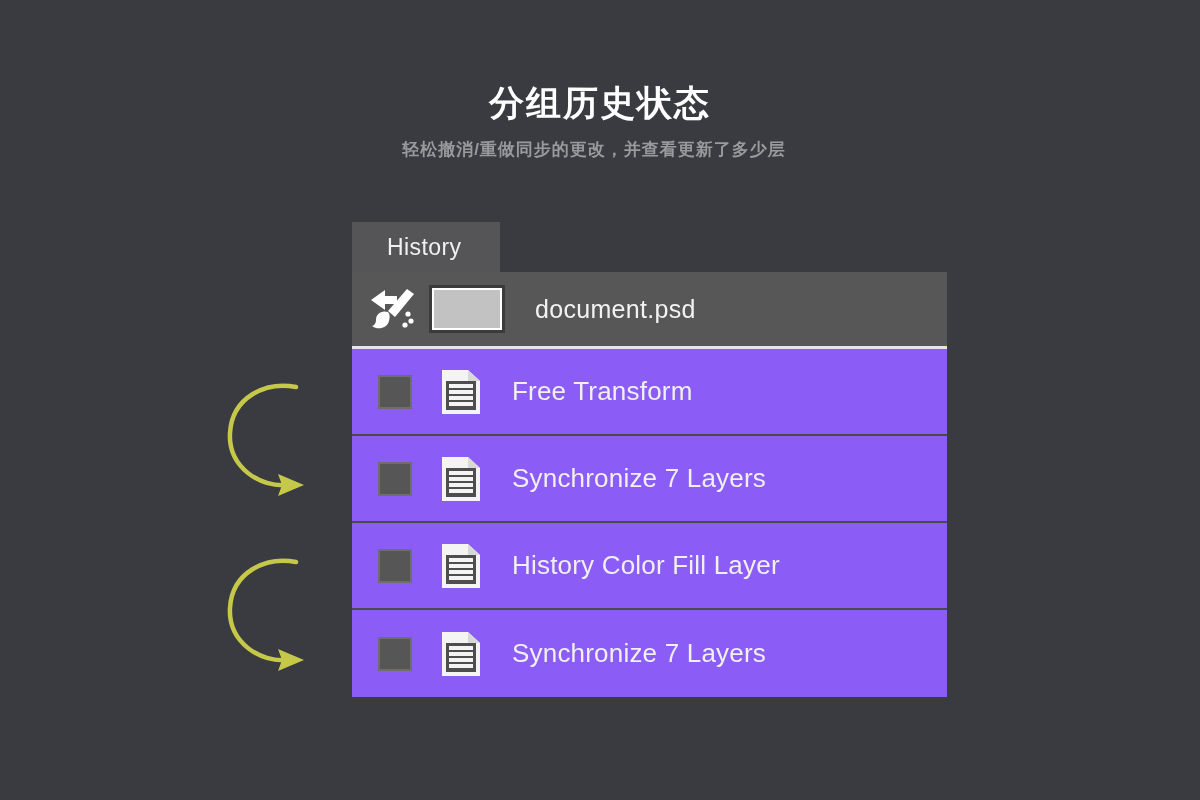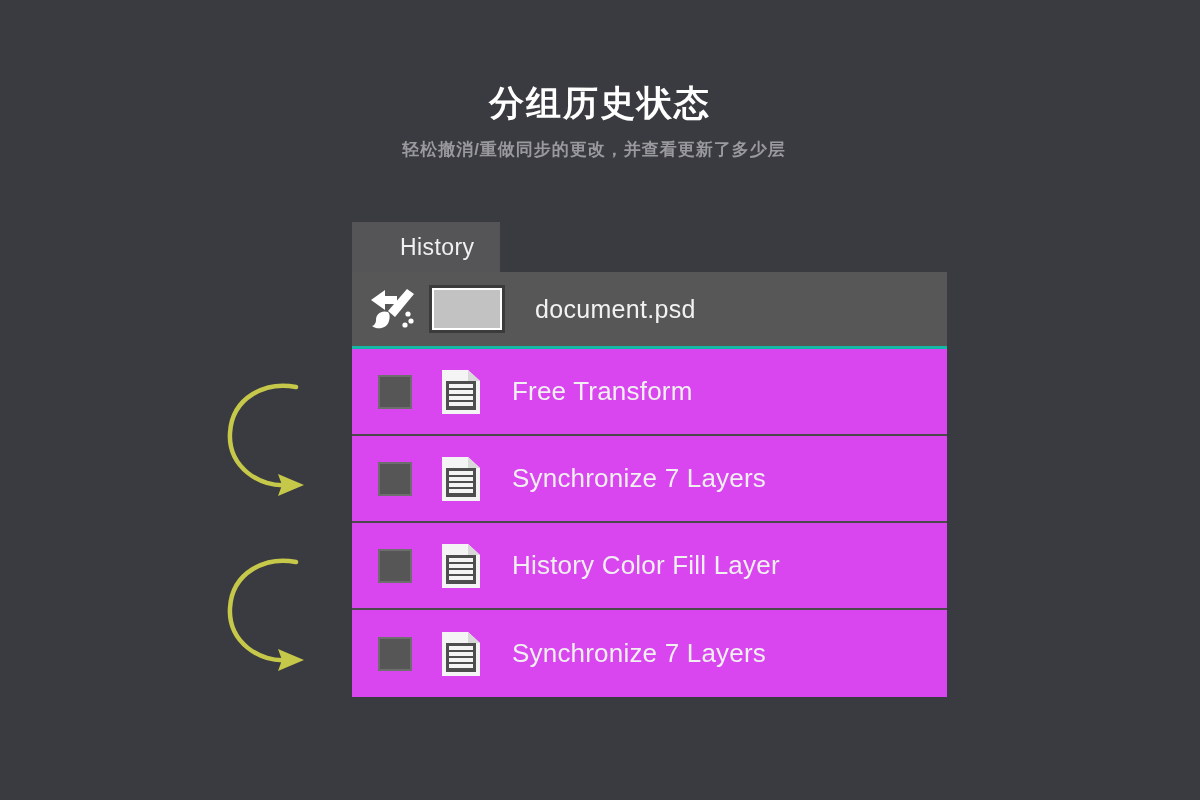--- a/index.html
+++ b/index.html
@@ -56,40 +56,40 @@
   .tab {
     position: absolute;
     left: 0;
     top: 0;
     width: 148px;
     height: 50px;
     background: #555558;
     display: flex;
     align-items: center;
     box-sizing: border-box;
-    padding-left: 48px;
+    padding-left: 35px;
   }
   .tab-label {
     color: #f0f0f0;
     font-size: 23px;
     letter-spacing: 0.4px;
   }
 
   .panel-body {
     background: #575757;
     width: 595px;
   }
 
   
   .doc-row {
     height: 77px;
     display: flex;
     align-items: center;
     background: #575757;
-    border-bottom: 3px solid #14b8a6;
+    border-bottom: 3px solid #e5e5e5;
     box-sizing: border-box;
   }
   .brush-icon {
     width: 52px;
     height: 44px;
     margin-left: 15px;
     flex: 0 0 auto;
     display: flex;
     align-items: center;
     justify-content: center;
@@ -109,21 +109,21 @@
     color: #f2f2f2;
     font-size: 25px;
     letter-spacing: 0.3px;
   }
 
   
   .state-row {
     height: 87px;
     display: flex;
     align-items: center;
-    background: #d946ef;
+    background: #8b5cf6;
     border-bottom: 2px solid #4a4a4a;
     box-sizing: border-box;
   }
   .state-row:last-child {
     border-bottom: none;
   }
   .state-checkbox {
     width: 34px;
     height: 34px;
     margin-left: 26px;

